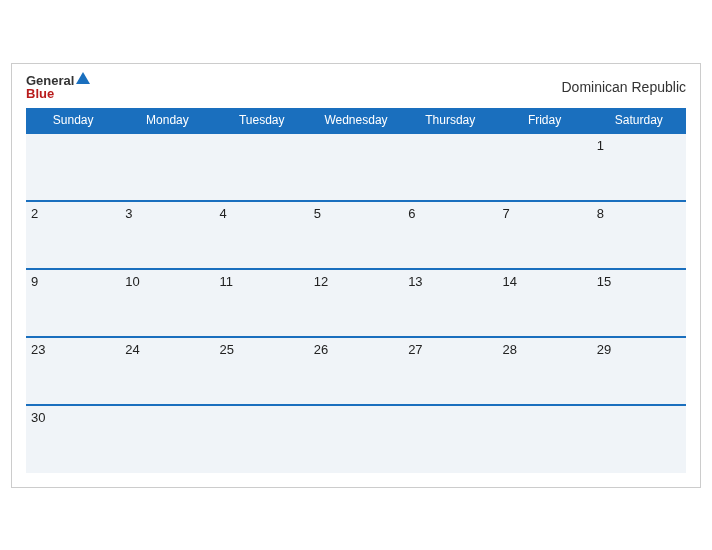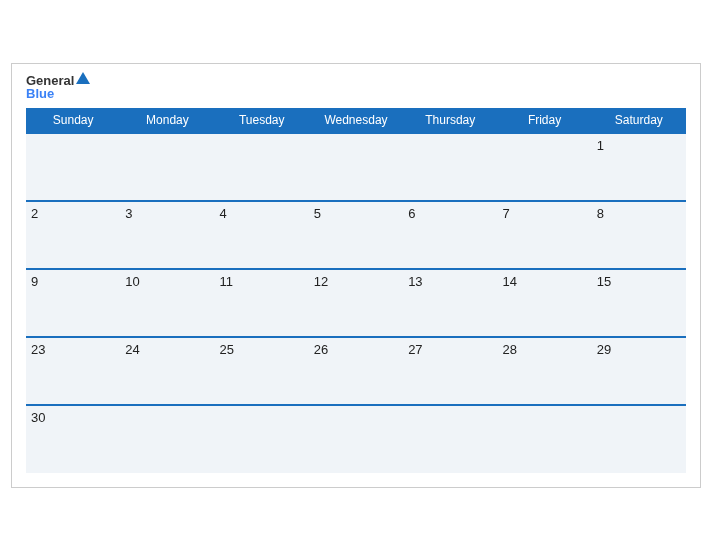--- a/index.html
+++ b/index.html
@@ -31,21 +31,21 @@
       line-height: 1;
     }
     .logo-general {
       font-size: 13px;
       font-weight: bold;
       color: #333;
     }
     .logo-blue {
       font-size: 13px;
       font-weight: bold;
-      color: #3b82f6;
+      color: #b91c1c;
     }
     .logo-triangle {
       display: inline-block;
       width: 0;
       height: 0;
       border-left: 7px solid transparent;
       border-right: 7px solid transparent;
       border-bottom: 12px solid #1a6fbe;
       margin-left: 2px;
       vertical-align: middle;
@@ -115,20 +115,21 @@
 
 <div class="calendar-wrapper">
   <div class="cal-header">
     <div class="logo-area">
       <div class="logo-row">
         <span class="logo-general">General</span>
         <span class="logo-triangle"></span>
       </div>
       <span class="logo-blue">Blue</span>
     </div>
+    <div class="cal-country">Dominican Republic</div>
   </div>
 
   <table class="cal-grid">
     <thead>
       <tr>
       <th>Sunday</th>
           <th>Monday</th>
           <th>Tuesday</th>
           <th>Wednesday</th>
           <th>Thursday</th>

